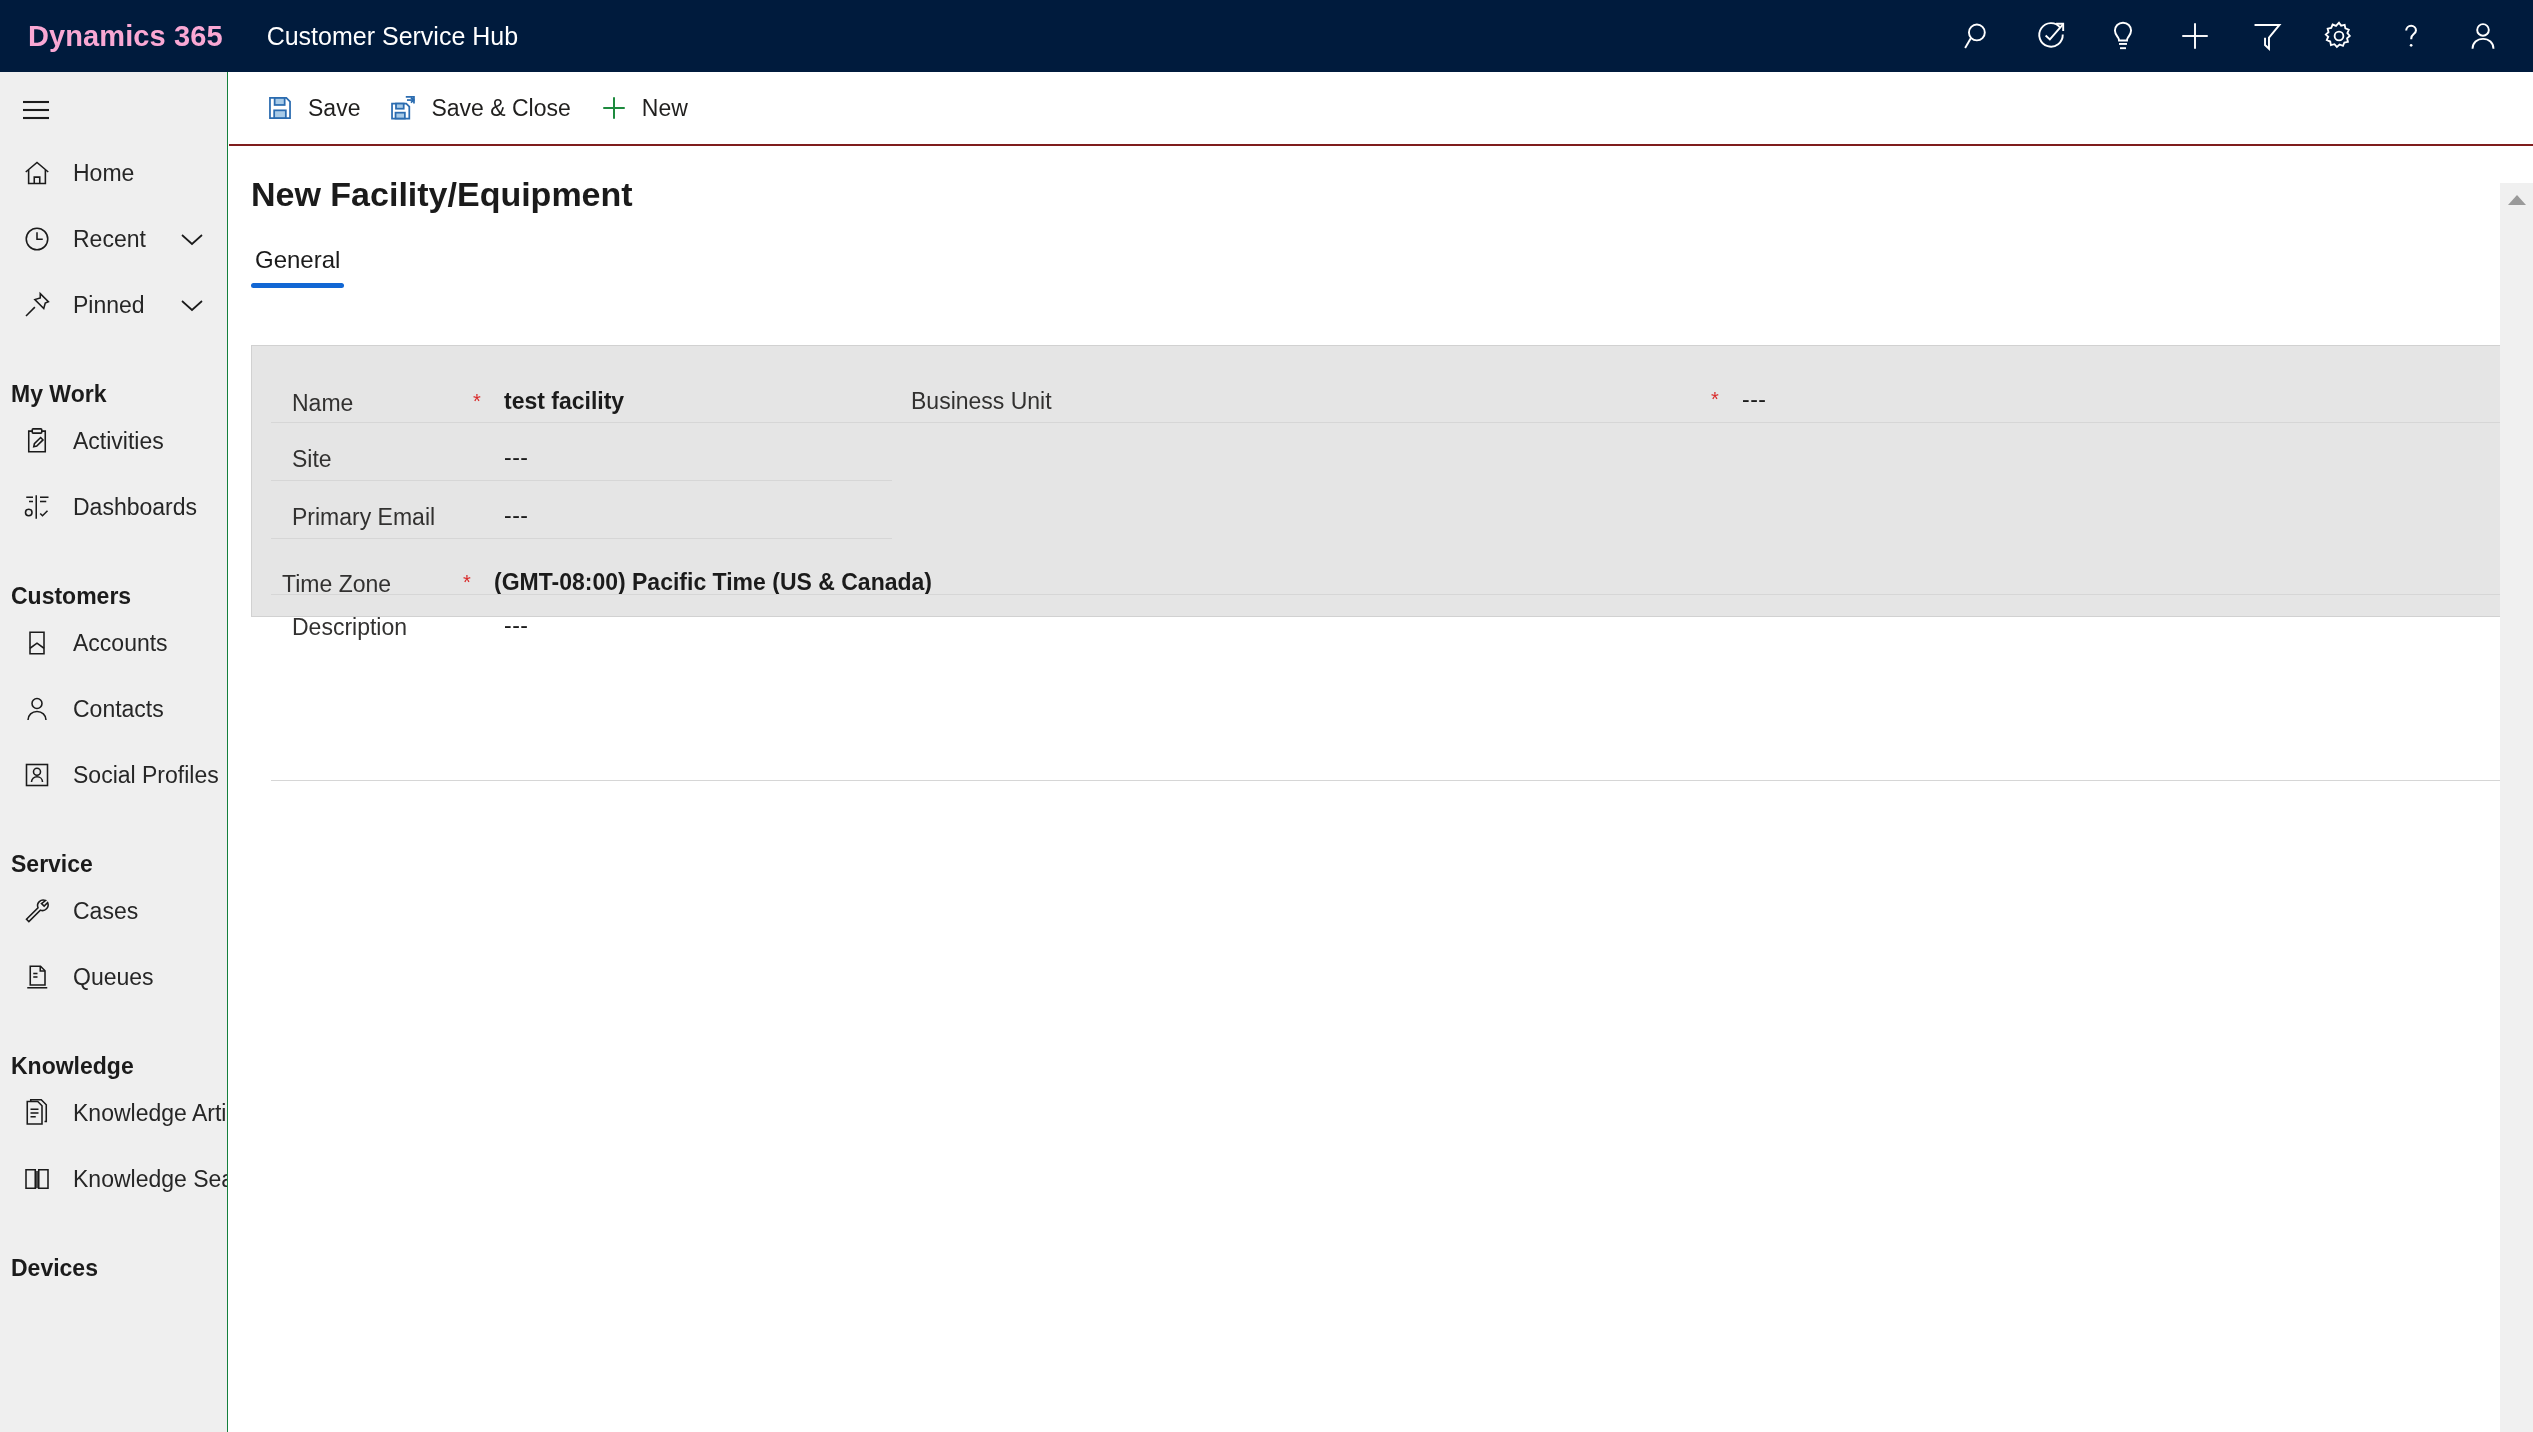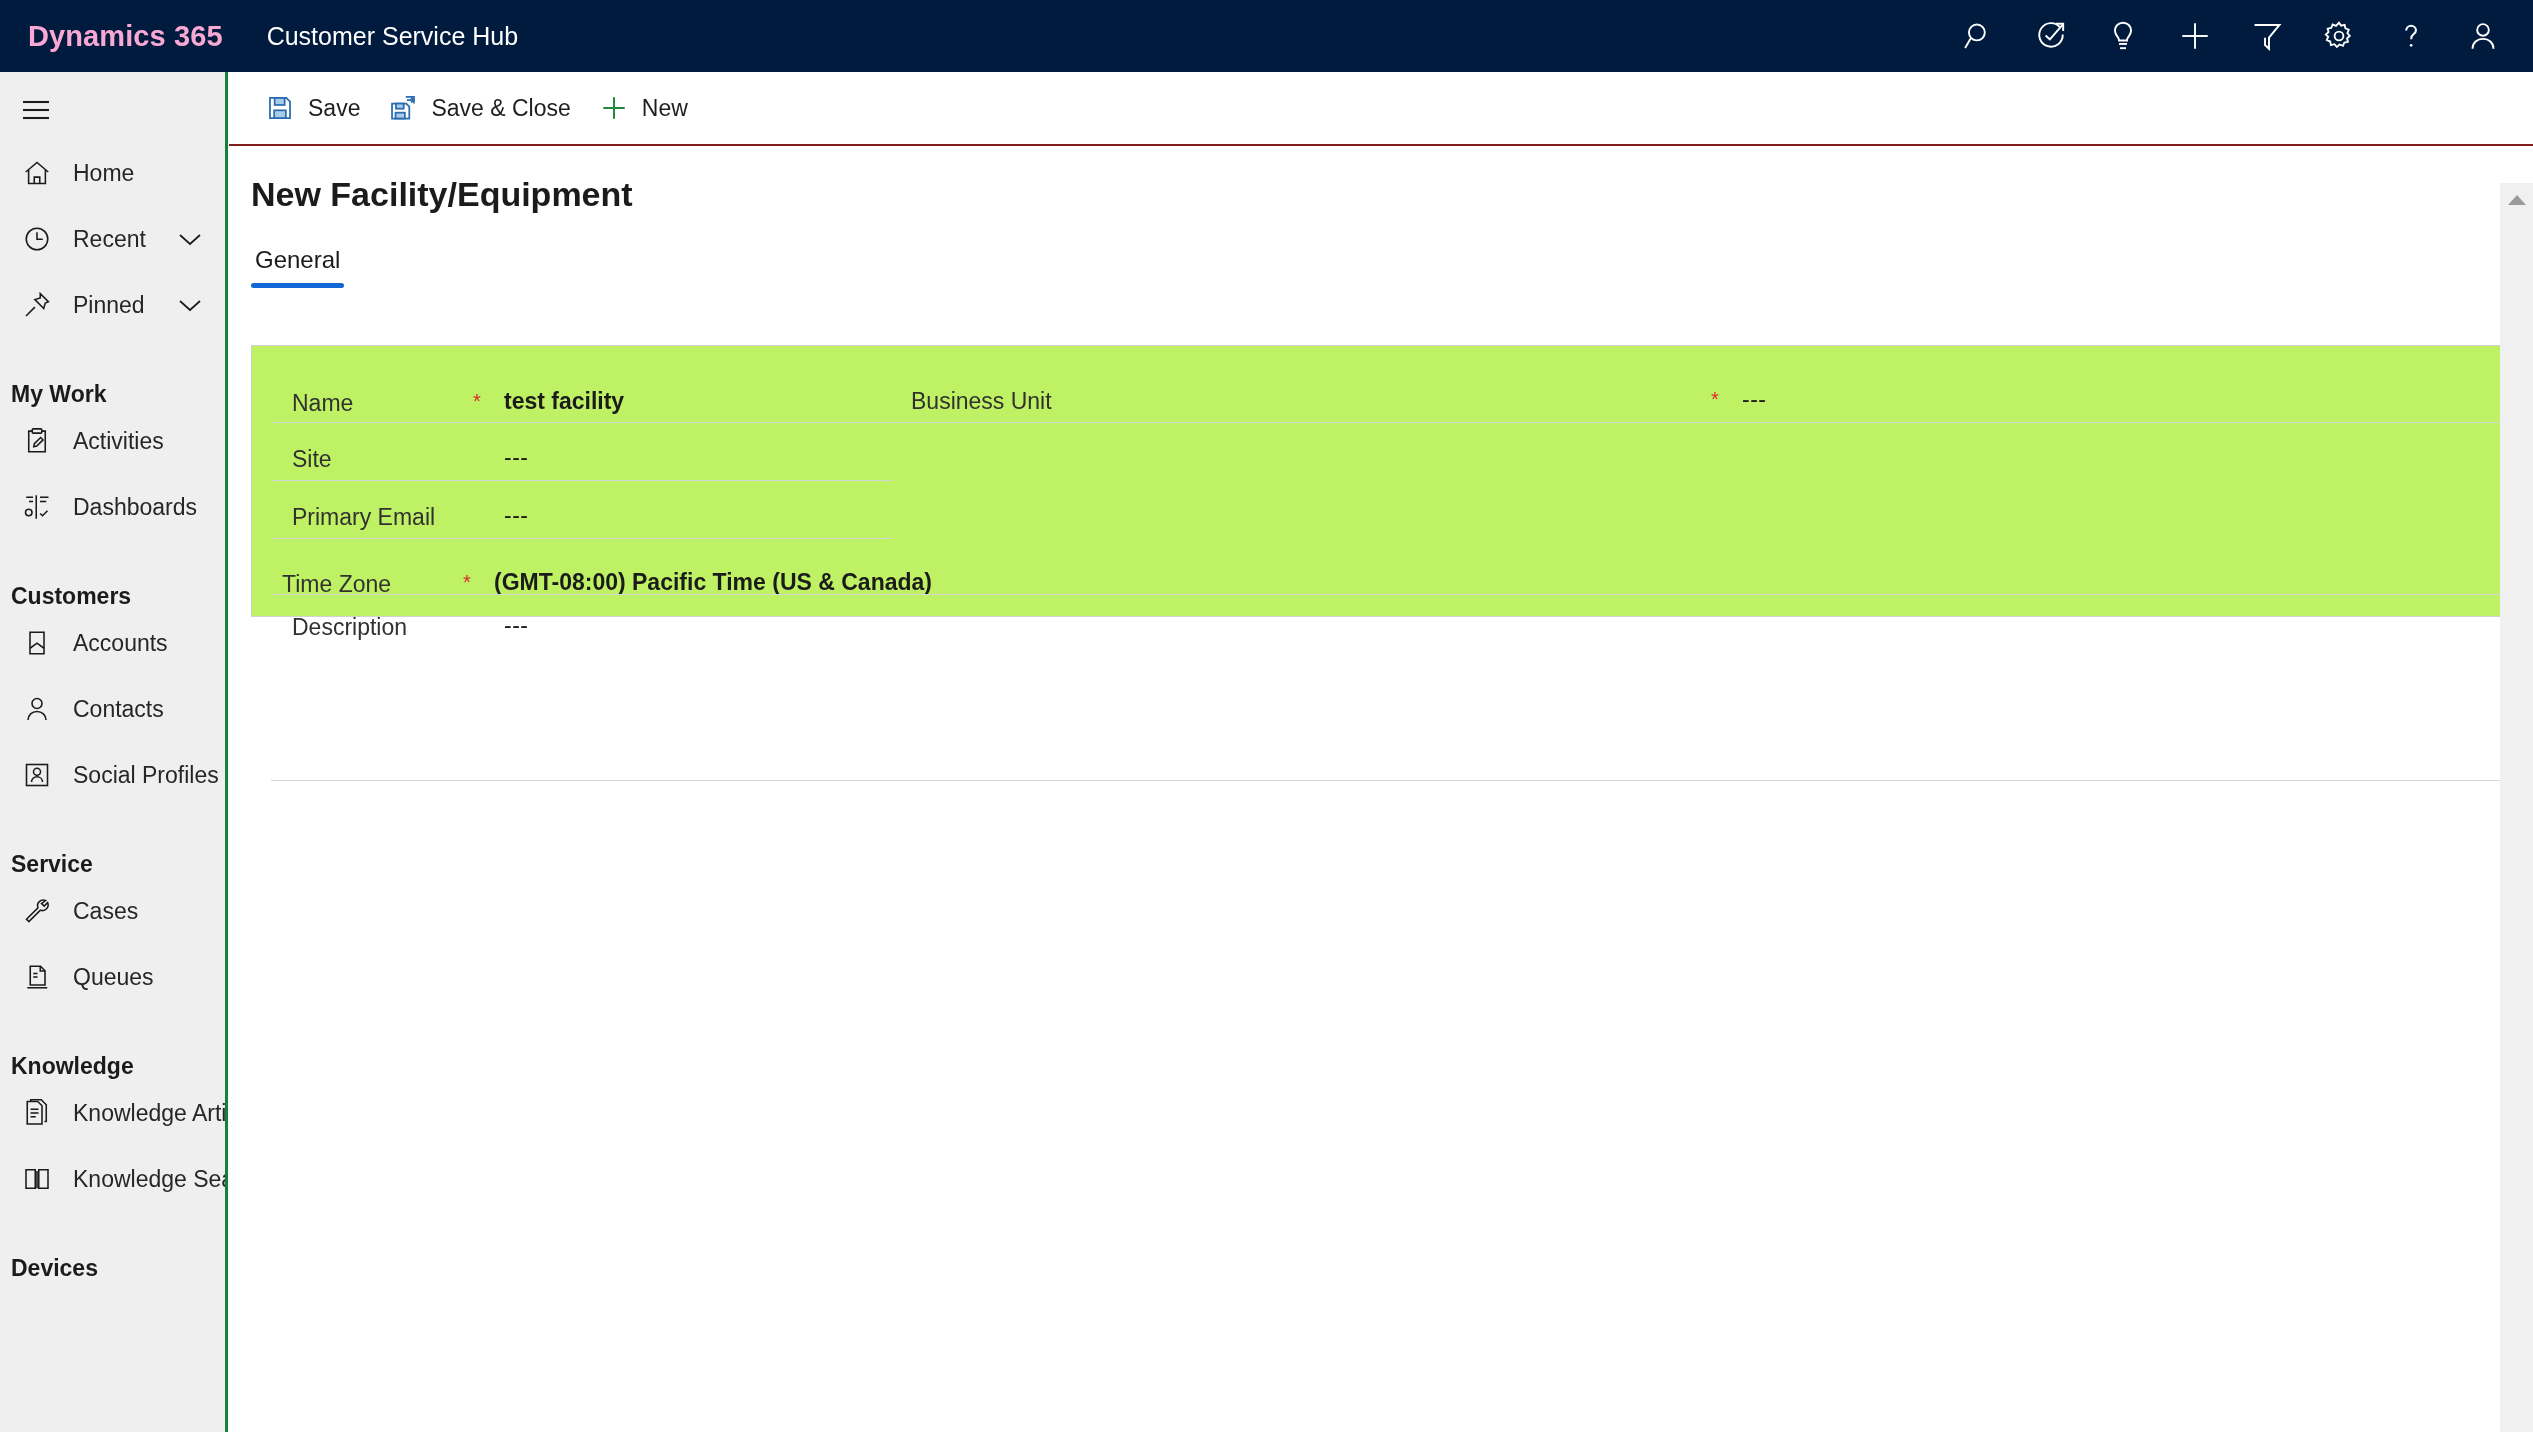--- a/index.html
+++ b/index.html
@@ -34,21 +34,21 @@
     display: flex; align-items: center; justify-content: center;
     cursor: pointer;
   }
   .appbar-btn svg { display: block; }
 
   
   #sidebar {
     position: absolute; left: 0; top: 72px;
     width: 228px; height: 1360px;
     background: #efefef;
-    border-right: 3px solid #15803d;
+    border-right: 1px solid #15803d;
     overflow: hidden;
   }
   #hamburger {
     width: 72px; height: 60px;
     display: flex; align-items: center; justify-content: center;
     cursor: pointer; margin-top: 8px;
   }
   .nav-item {
     height: 66px; display: flex; align-items: center;
     padding-left: 20px; cursor: pointer; position: relative;
@@ -117,21 +117,21 @@
   .tab.active::after {
     content: ""; position: absolute;
     left: 0; right: 0; bottom: 0; height: 5px;
     background: #1267d4; border-radius: 3px;
   }
 
   
   #formcard {
     position: absolute; left: 22px; top: 199px;
     width: 2256px; height: 272px;
-    border: 1px solid #d1d1d1; background: #bef264;
+    border: 1px solid #d1d1d1; background: #e5e5e5;
   }
   #card-inner { position: relative; width: 100%; height: 100%; }
 
   .field {
     position: absolute;
     display: flex; align-items: flex-start;
   }
   .f-label {
     font-size: 23px; color: #323130; white-space: nowrap;
     padding-top: 3px;

